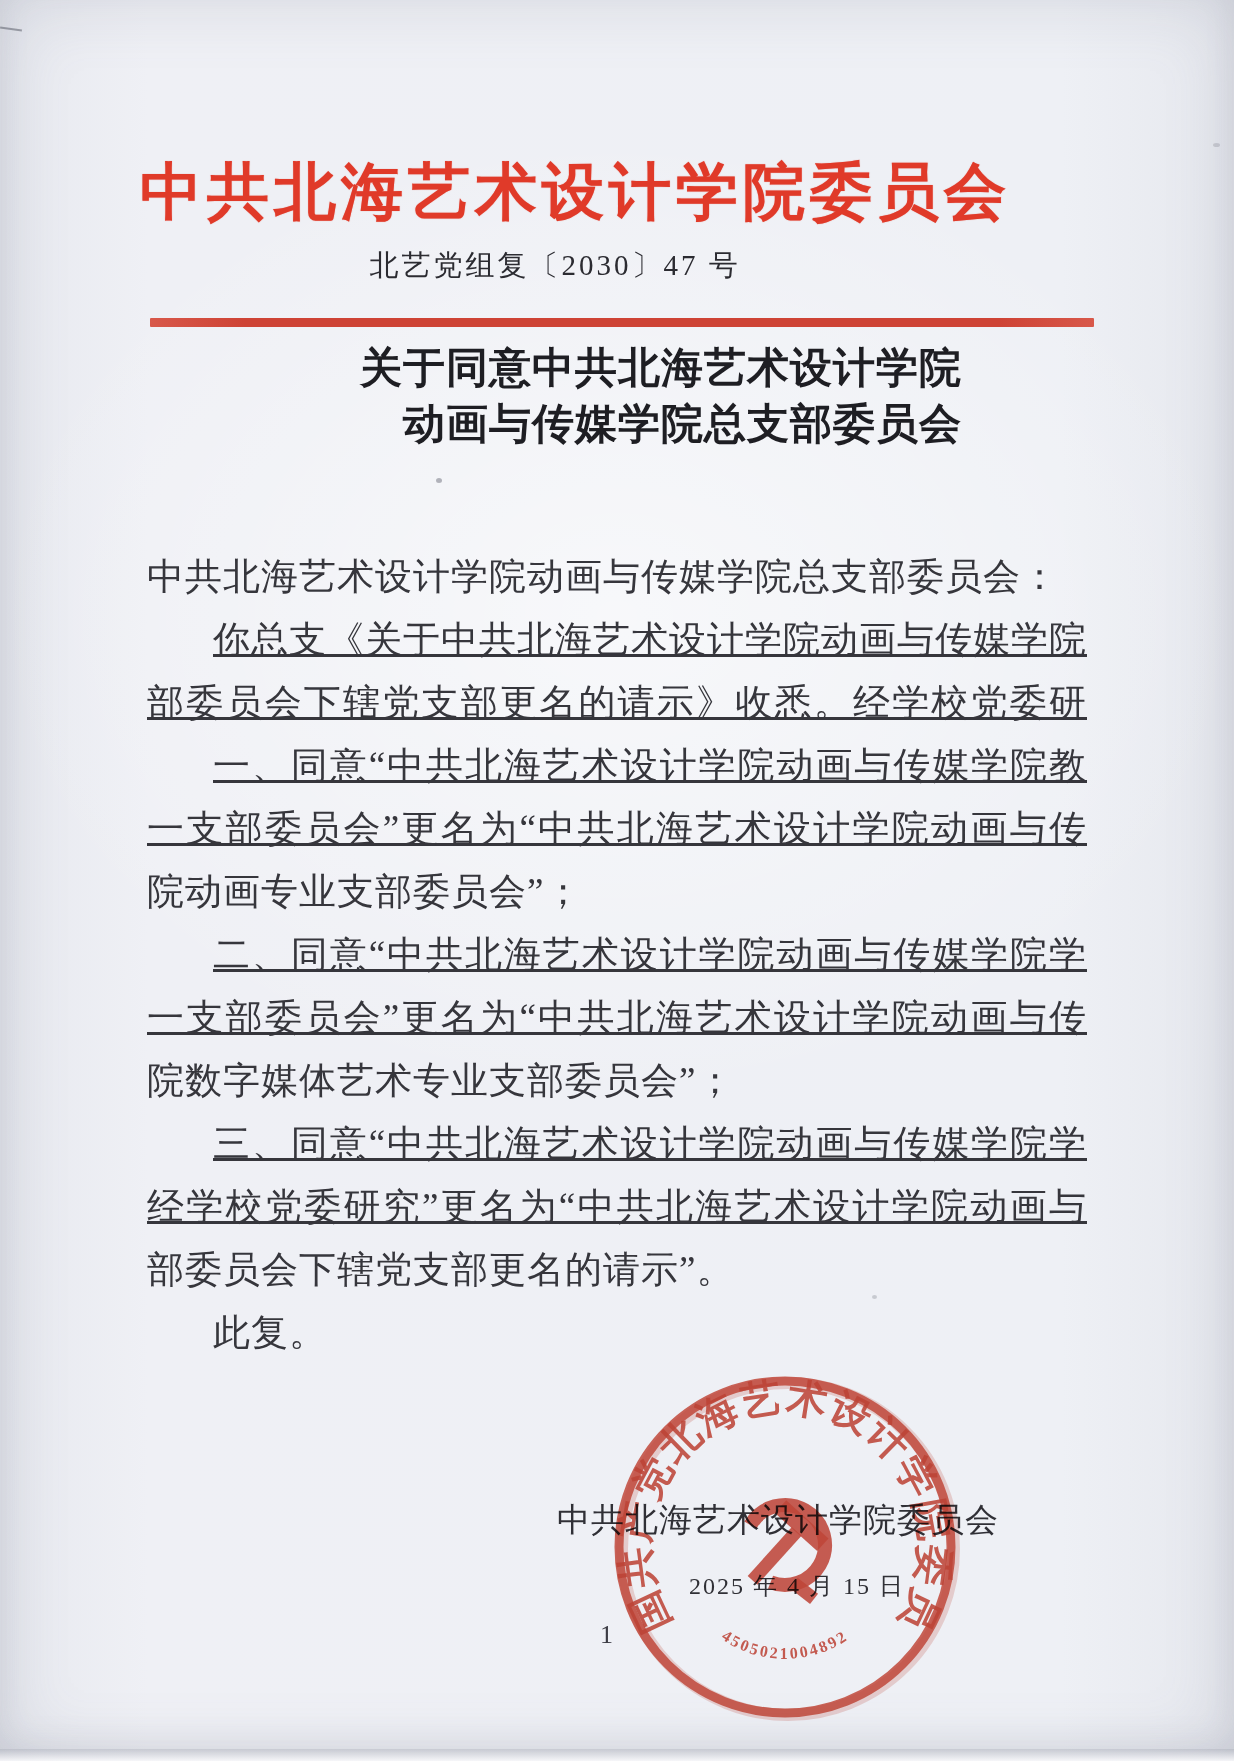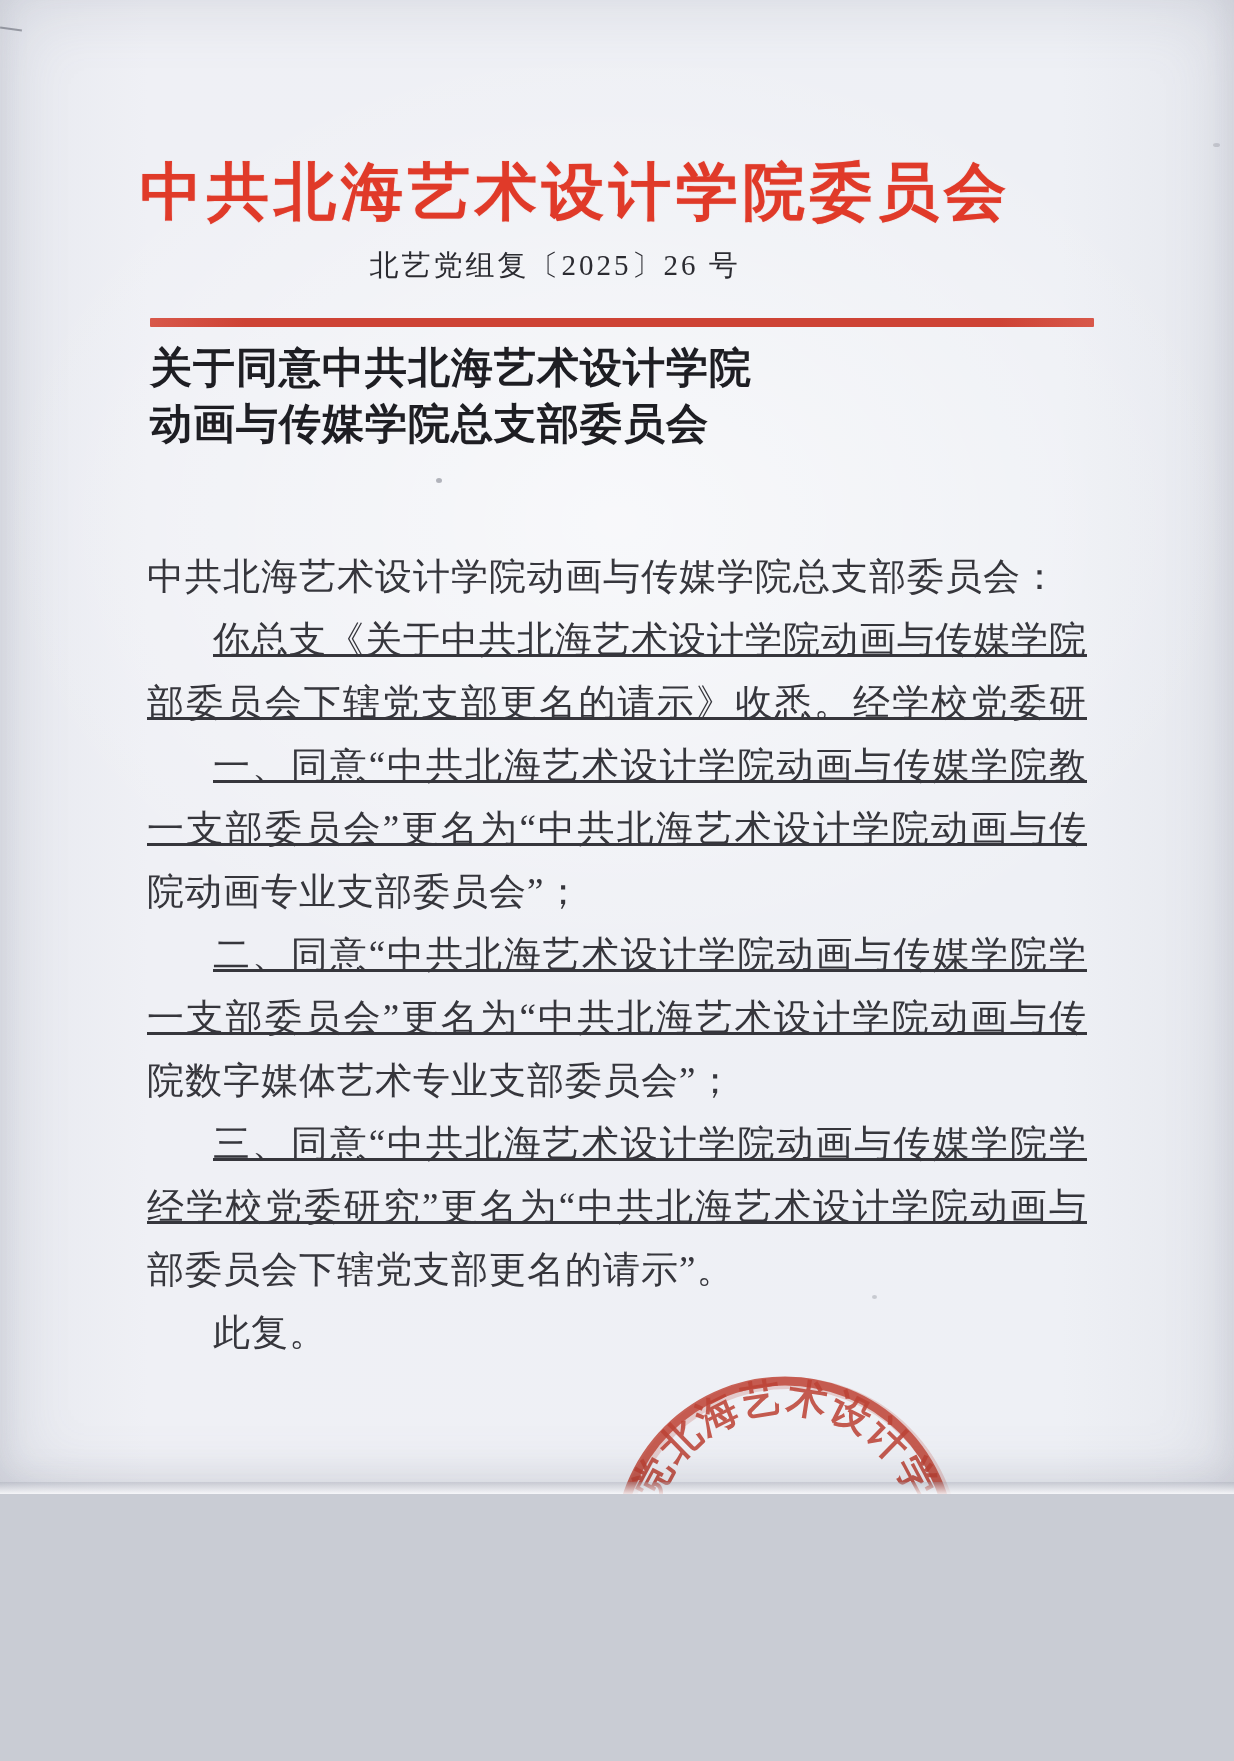--- a/index.html
+++ b/index.html
@@ -1,18 +1,18 @@
 <!DOCTYPE html>
 <html><head>
 <meta charset="utf-8">
 <style>
   html,body{margin:0;padding:0;background:#c9ccd4;}
   .page{
     position:relative;
-    width:1234px;height:1494px;
+    width:1234px;height:1761px;
     margin:0 auto;
     overflow:hidden;
     background:
       radial-gradient(ellipse 900px 700px at 50% 35%, rgba(255,255,255,0.55), rgba(255,255,255,0) 70%),
       linear-gradient(90deg,#e7e9ef 0%,#eff0f5 12%,#eef0f5 86%,#e6e8ee 100%);
     box-shadow: inset 0 0 70px rgba(110,115,135,0.20), inset 0 -18px 30px rgba(120,125,140,0.12);
     font-family:"Liberation Serif","DejaVu Serif",serif;
     color:#36363c;
   }
   .issuer{
@@ -29,21 +29,21 @@
     font-size:29px;letter-spacing:3px;color:#2b2b31;
     white-space:nowrap;
   }
   .redline{
     position:absolute;left:150px;top:318px;width:944px;height:9px;
     background:linear-gradient(90deg,#d8584a,#ce4335 10%,#ce4335 90%,#d8584a);
     border-radius:1px;
   }
   .doctitle{
     position:absolute;left:150px;top:340px;width:812px;
-    text-align:left;
+    text-align:right;
     font-size:42px;font-weight:700;color:#1e1e23;
     line-height:56px;letter-spacing:1px;
     white-space:nowrap;
   }
   .body-block{
     position:absolute;left:147px;top:545px;width:940px;
     font-size:37px;line-height:63px;color:#36363c;
     letter-spacing:1px;
   }
   .bline{height:63px;white-space:nowrap;}
@@ -87,21 +87,21 @@
 <body>
 
 <div class="page">
 
   <div class="scratch"></div>
   <div class="speck s1"></div>
   <div class="speck s2"></div>
   <div class="speck s3"></div>
 
   <div class="issuer">中共北海艺术设计学院委员会</div>
-  <div class="docnum">北艺党组复〔2025〕26 号</div>
+  <div class="docnum">北艺党组复〔2030〕47 号</div>
   <div class="redline"></div>
 
   <div class="doctitle">
     <div>关于同意中共北海艺术设计学院</div>
     <div>动画与传媒学院总支部委员会</div>
   </div>
 
   <div class="body-block">
     <div class="bline">中共北海艺术设计学院动画与传媒学院总支部委员会：</div>
     <div class="bline ind jf">你总支《关于中共北海艺术设计学院动画与传媒学院总支</div>

